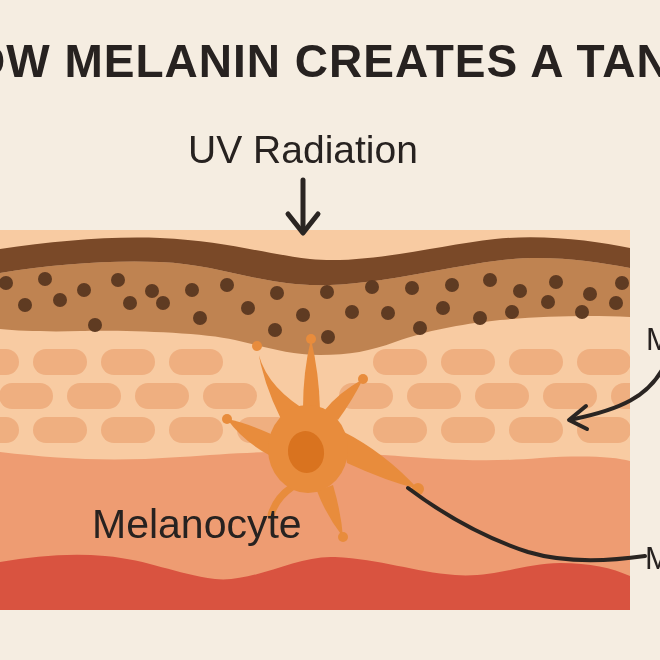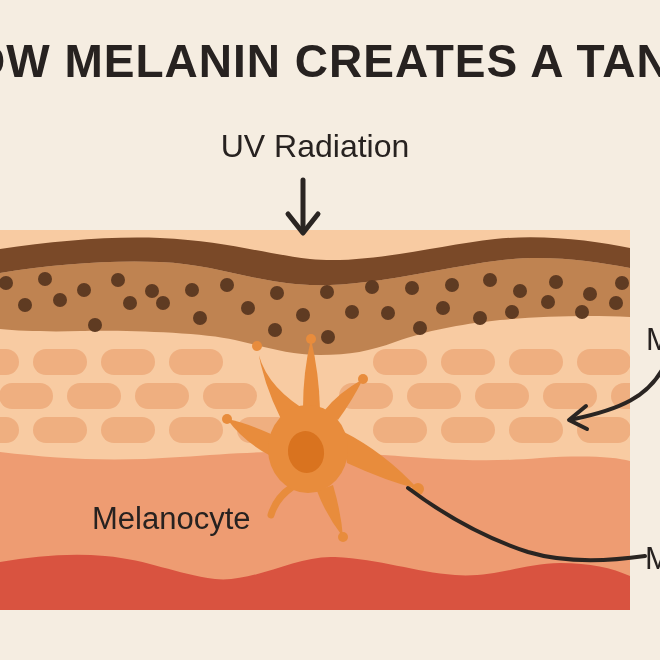--- a/index.html
+++ b/index.html
@@ -14,25 +14,25 @@
     position:relative;width:660px;height:660px;overflow:hidden;
     background:var(--background);
     font-family:"Liberation Sans",sans-serif;color:var(--text);
   }
   .title{
     position:absolute;top:36px;left:303px;transform:translateX(-50%);
     font-size:46px;font-weight:700;letter-spacing:1px;white-space:nowrap;
     color:var(--text);line-height:1.1;
   }
   .uv-label{
-    position:absolute;top:128px;left:315px;transform:translateX(-50%);
-    font-size:32px;font-weight:400;white-space:nowrap;color:var(--text);
+    position:absolute;top:128px;left:303px;transform:translateX(-50%);
+    font-size:39px;font-weight:400;white-space:nowrap;color:var(--text);
   }
   .melanocyte-label{
-    position:absolute;top:501px;left:92px;font-size:31px;color:var(--text);
+    position:absolute;top:501px;left:92px;font-size:41px;color:var(--text);
     white-space:nowrap;
   }
   .melanin-label{
     position:absolute;top:322px;left:646px;font-size:31px;color:var(--text);
     white-space:nowrap;
   }
   .melanosome-label{
     position:absolute;top:541px;left:645px;font-size:31px;color:var(--text);
     white-space:nowrap;
   }

